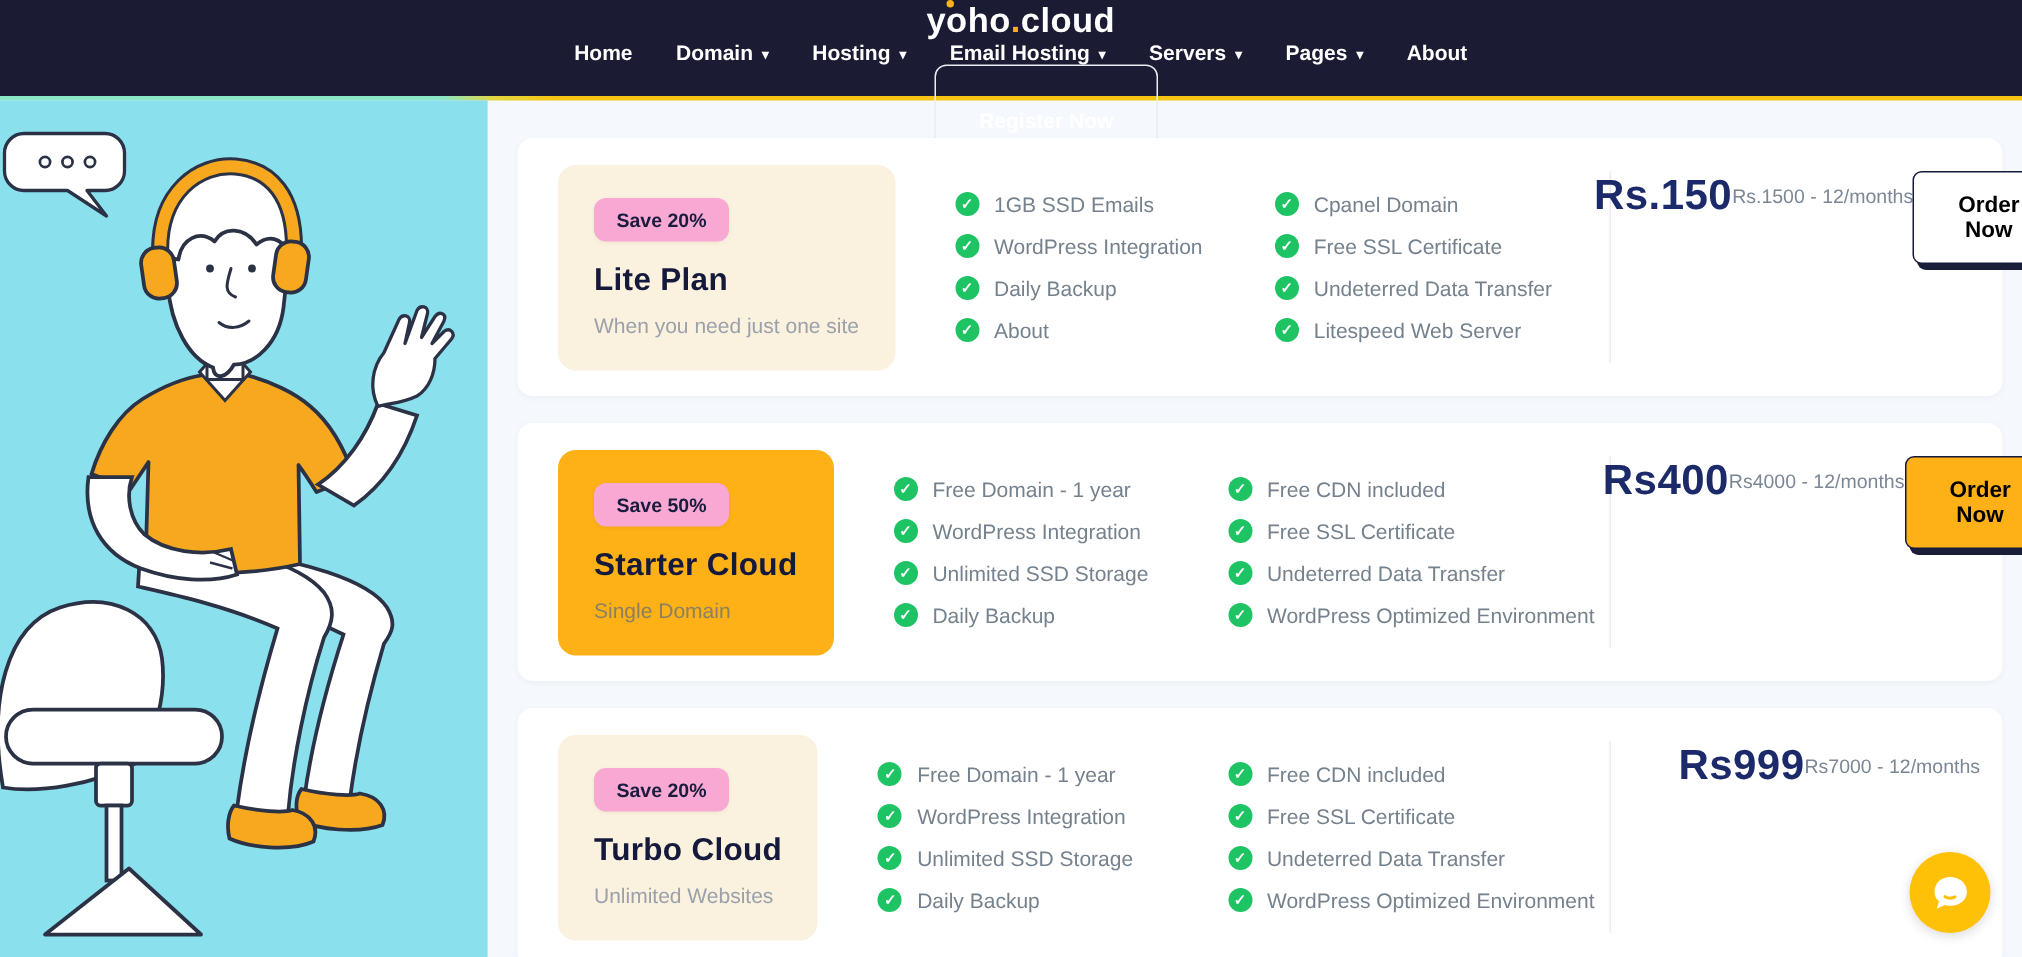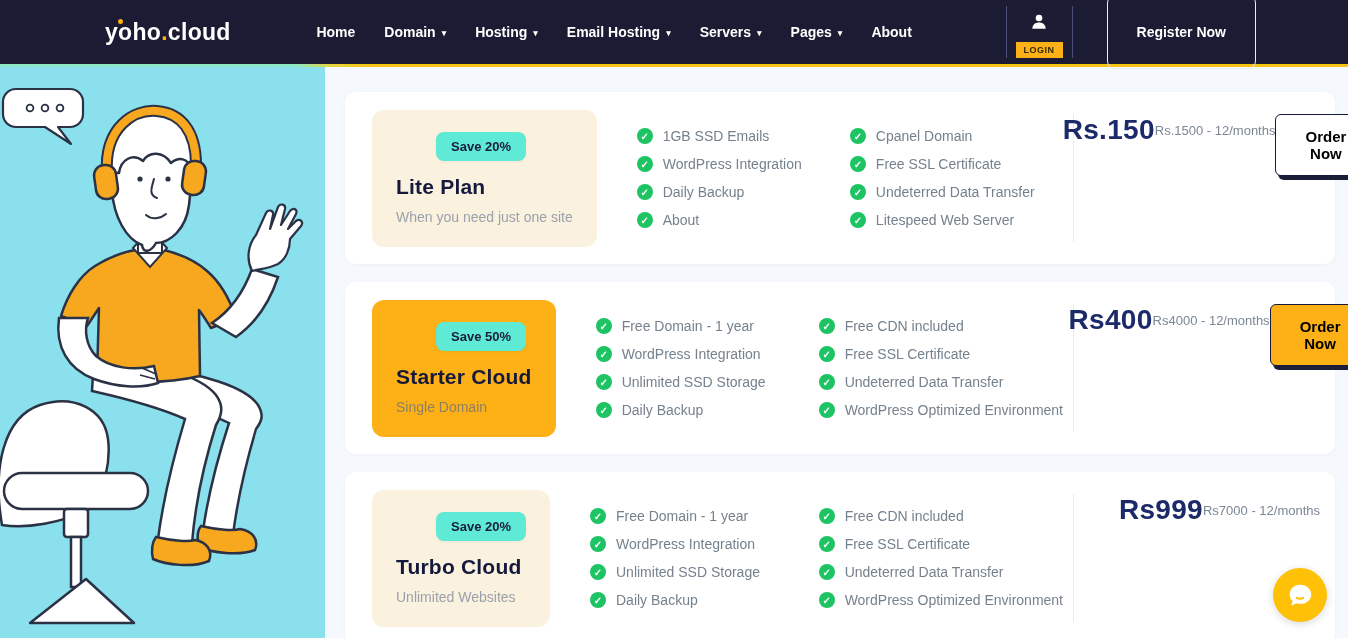--- a/index.html
+++ b/index.html
@@ -9,20 +9,21 @@
     background:#F5F8FD;
     overflow:hidden;
   }
   .page { position:relative; width:1348px; height:638px; overflow:hidden; }
 
   
   .topbar {
     display:flex; align-items:center;
     height:64px; background:#1B1B33;
     padding:0 92px 0 105px;
+    flex-direction:column;
   }
   .accent-line {
     height:3px;
     background:linear-gradient(90deg,#8BE6C5 0px,#8BE6C5 295px,#E4D63F 330px,#F6C513 370px,#F6C513 100%);
   }
   .logo { position:relative; color:#fff; font-size:23px; font-weight:800; letter-spacing:.3px; cursor:pointer; white-space:nowrap; }
   .logo .logo-dot { color:#FDB117; }
   .logo-tick { position:absolute; top:0px; left:13px; width:5px; height:5px; border-radius:50%; background:#FDB117; }
 
   .nav { display:flex; align-items:center; gap:29px; margin:0 auto; }
@@ -60,24 +61,23 @@
     display:flex; align-items:center;
     background:#fff; border-radius:10px;
     height:172px; margin-bottom:18px;
     padding:0 30px 0 27px;
     box-shadow:0 1px 4px rgba(25,35,70,.04);
   }
   .plan-box { flex:none; border-radius:12px; padding:22px 24px; min-width:160px; }
   .plan-box--cream { background:#FAF1DF; }
   .plan-box--accent { background:#FDB117; }
   .save-badge {
-    display:inline-block; background:#5eead4; border-radius:8px;
+    display:inline-block; background:#f9a8d4; border-radius:8px;
     padding:7px 15px; font-size:13px; font-weight:700; color:#191C3D;
     box-shadow:0 1px 3px rgba(0,0,0,.05);
-    margin-left:40px;
   }
   .plan-name { margin:14px 0 10px; font-size:21px; font-weight:800; color:#15193B; letter-spacing:.2px; }
   .plan-subtitle { font-size:14px; color:#9BA1AB; }
   .plan-box--accent .plan-subtitle { color:#8C8063; }
 
   .features { flex:1; display:flex; padding:0 10px 0 40px; min-width:0; }
   .feature-col { flex:1; list-style:none; display:flex; flex-direction:column; gap:12px; }
   .feature { display:flex; align-items:center; gap:10px; font-size:14px; color:#75828D; white-space:nowrap; }
   .check {
     flex:none; width:16px; height:16px; border-radius:50%;
@@ -144,27 +144,20 @@
         </a>
         <a class="nav-item">
           <span>Pages</span>
           <span class="nav-caret">▾</span>
         </a>
         <a class="nav-item">
           <span>About</span>
         </a>
       </nav>
 
-    <div class="login">
-      <svg class="user-icon" viewBox="0 0 24 24" aria-hidden="true">
-        <circle cx="12" cy="7.2" r="4" fill="#fff"></circle>
-        <path d="M4,20 C4,15.2 7.6,12.7 12,12.7 C16.4,12.7 20,15.2 20,20 Z" fill="#fff"></path>
-      </svg>
-      <span class="login-badge">LOGIN</span>
-    </div>
 
     <button class="register">Register Now</button>
   </header>
   <div class="accent-line"></div>
 
   <div class="content">
 
     <aside class="illustration">
       <svg viewBox="0 0 325 571" preserveAspectRatio="none" aria-hidden="true">
         <rect width="325" height="571" fill="#8AE0EC"></rect>

